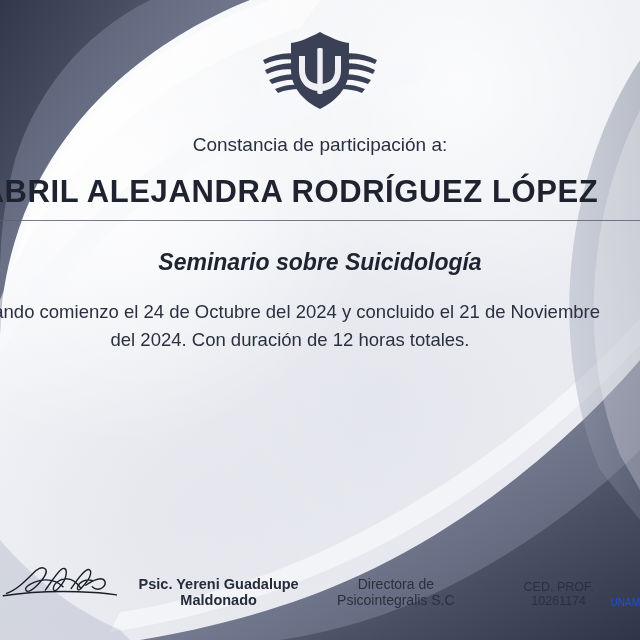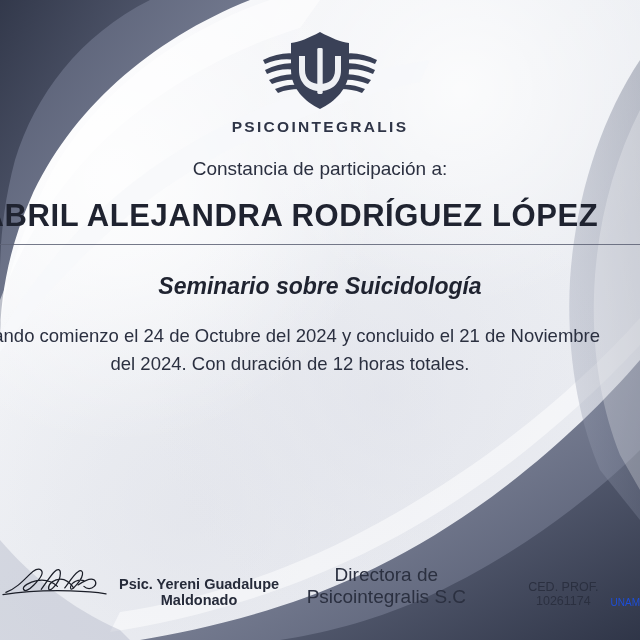--- a/index.html
+++ b/index.html
@@ -147,21 +147,21 @@
   .signature-img { display: block; margin-bottom: 2px; }
 
   .sig-name {
     font-size: 14.5px;
     font-weight: bold;
     color: #262b3a;
     margin-top: 2px;
   }
 
   .sig-role {
-    font-size: 19px;
+    font-size: 14px;
     color: #2b3040;
     margin-top: 4px;
   }
 
   .sig-ced {
     font-size: 12.5px;
     color: #2b3040;
     margin-top: 3px;
     margin-left: 31px;
   }
@@ -238,21 +238,20 @@
           <path d="M104,59 C95,55 87,54 79,55 L80,59 C87,59 94,60 101,63 Z"></path>
         </g>
 
         <path d="M59,2 C48,8 38,12 30,13 L30,40 C30,58 44,72 59,79 C74,72 88,58 88,40 L88,13 C80,12 70,8 59,2 Z" fill="#3a4157"></path>
 
         <g fill="#eef0f4">
           <rect x="56.3" y="18" width="5.4" height="46" rx="1.4"></rect>
           <path d="M38,26 L44,26 L44,40 C44,49 50,54 59,54 C68,54 74,49 74,40 L74,26 L80,26 L80,40 C80,53 71,61 59,61 C47,61 38,53 38,40 Z"></path>
         </g>
       </svg>
-      <div class="logo-text">PSICOINTEGRALIS</div>
     </div>
 
 
     <div class="subtitle">Constancia de participación a:</div>
 
     <div class="recipient">ABRIL ALEJANDRA RODRÍGUEZ LÓPEZ</div>
 
     <div class="rule"></div>
 
 

